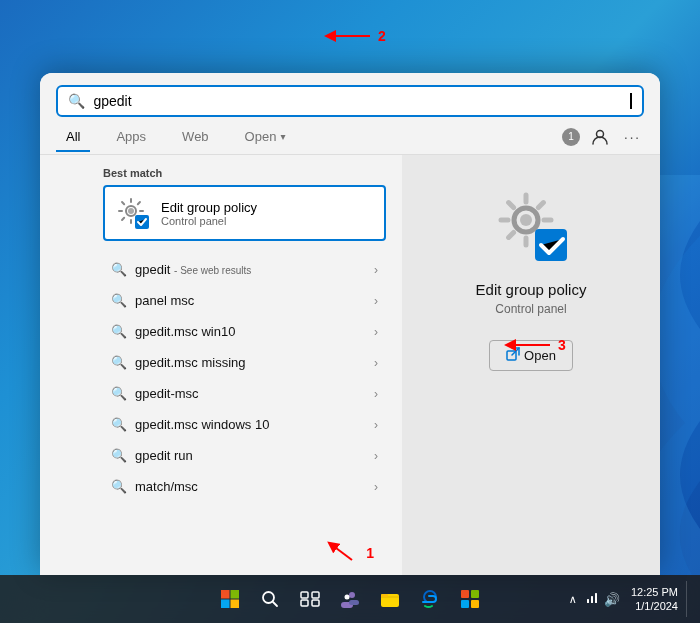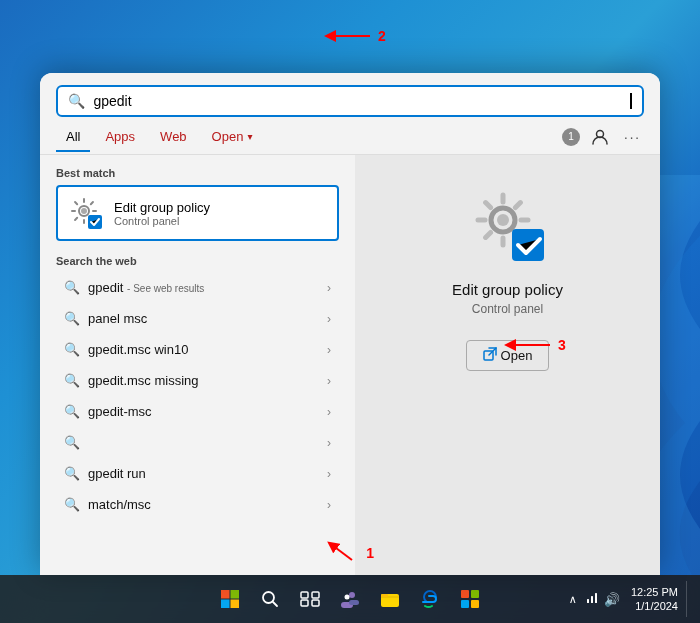--- a/index.html
+++ b/index.html
@@ -135,28 +135,28 @@
     }
 
     @keyframes blink {
       50% { opacity: 0; }
     }
 
     
     .search-tabs {
       display: flex;
       padding: 6px 16px 0;
-      gap: 5px;
+      gap: 16px;
       background: #f3f3f3;
     }
 
     .tab {
       padding: 6px 10px;
       font-size: 13px;
-      color: #b91c1c;
+      color: #737373;
       cursor: pointer;
       position: relative;
     }
 
     .tab.active {
       color: #000;
       font-weight: 500;
     }
 
     .tab.active::after {
@@ -209,20 +209,21 @@
     .tab-divider {
       height: 1px;
       background: #ddd;
       margin: 4px 0 0;
     }
 
     
     .search-content {
       display: flex;
       height: 420px;
+      margin-left: 47px;
     }
 
     
     .left-panel {
       width: 315px;
       padding: 12px 16px;
       overflow-y: auto;
       background: #f3f3f3;
     }
 
@@ -429,21 +430,20 @@
             <rect x="20" y="20" width="14" height="14" rx="2" fill="#0078d4"></rect>
             <path d="M23 27l3 3 5-6" stroke="white" stroke-width="2" stroke-linecap="round" stroke-linejoin="round"></path>
           </svg>
         </div>
         <div class="best-match-text">
           <div class="title">Edit group policy</div>
           <div class="subtitle">Control panel</div>
         </div>
       </div>
 
-      <div class="section-label">Search the web</div>
       <div class="web-search-items">
 
         <div class="search-result-item">
           <div class="search-result-left">
             <span class="search-result-icon">🔍</span>
             <span class="search-result-text">
               <span>gpedit</span>
               <span class="search-result-suffix">- See web results</span>
             </span>
           </div>
@@ -478,20 +478,21 @@
           <div class="search-result-left">
             <span class="search-result-icon">🔍</span>
             <span class="search-result-text">gpedit-msc</span>
           </div>
           <span class="chevron-right">›</span>
         </div>
 
         <div class="search-result-item">
           <div class="search-result-left">
             <span class="search-result-icon">🔍</span>
+            <span class="search-result-text">gpedit.msc windows 10</span>
           </div>
           <span class="chevron-right">›</span>
         </div>
 
         <div class="search-result-item">
           <div class="search-result-left">
             <span class="search-result-icon">🔍</span>
             <span class="search-result-text">gpedit run</span>
           </div>
           <span class="chevron-right">›</span>

